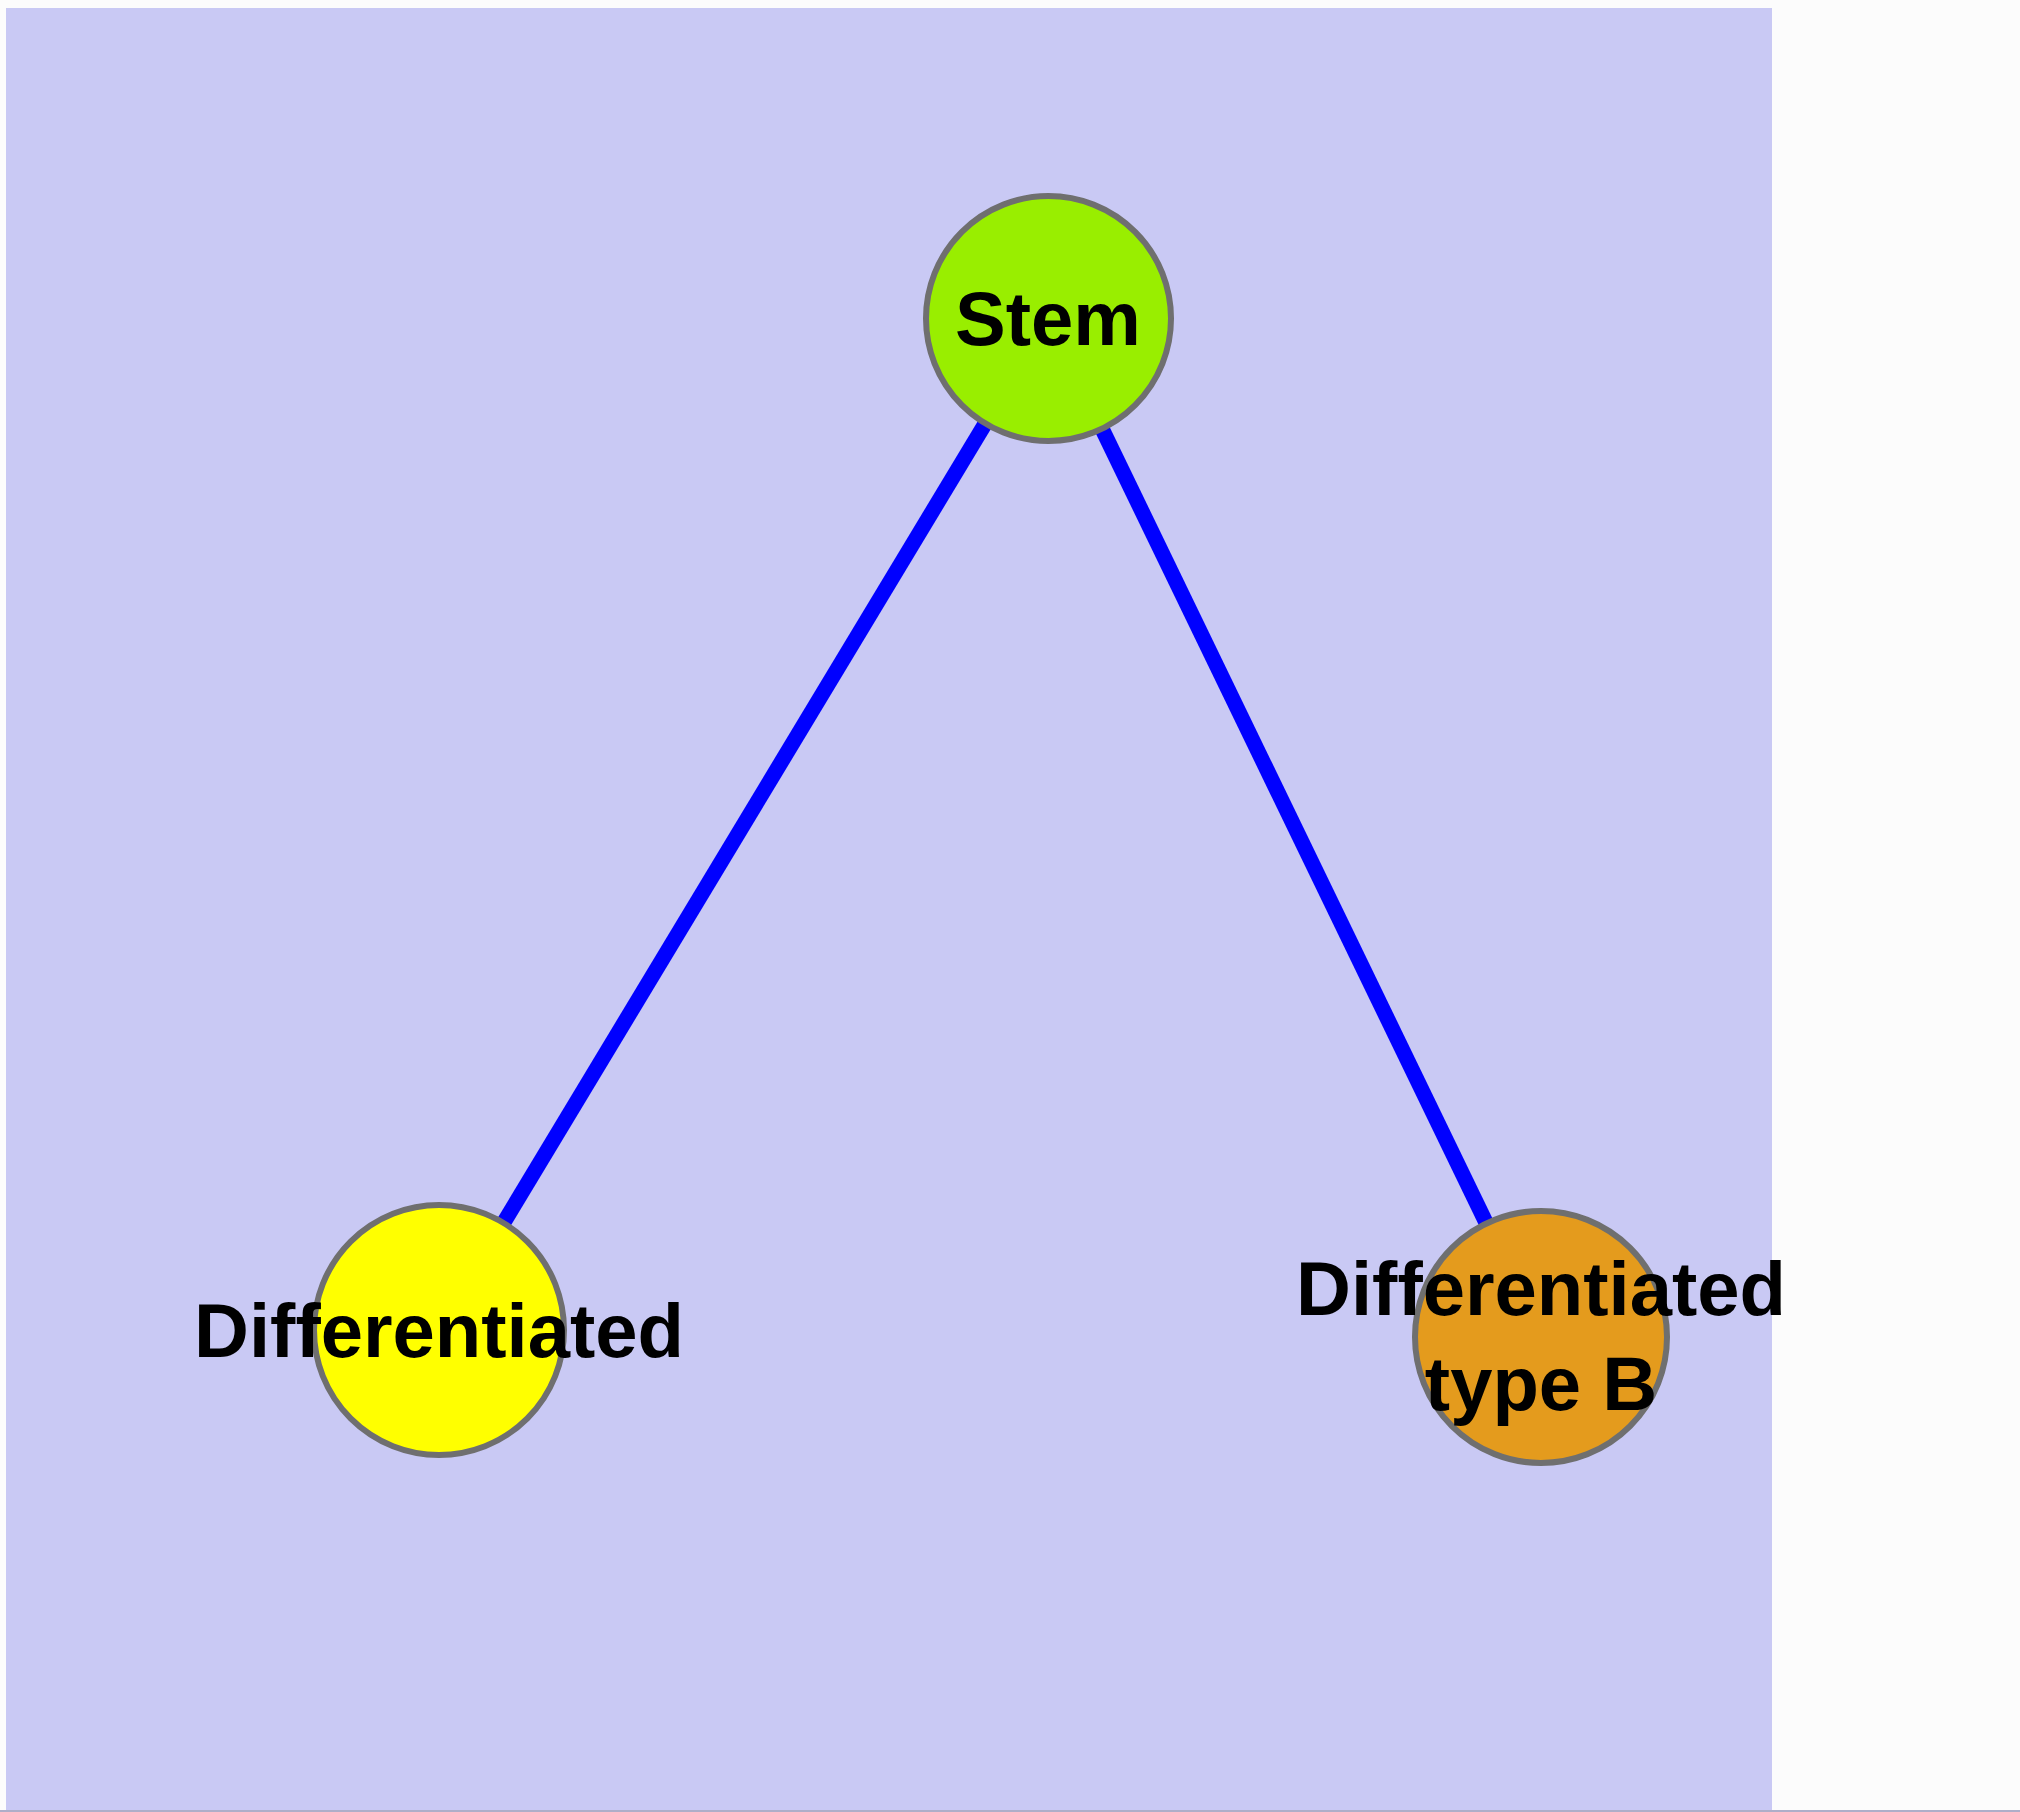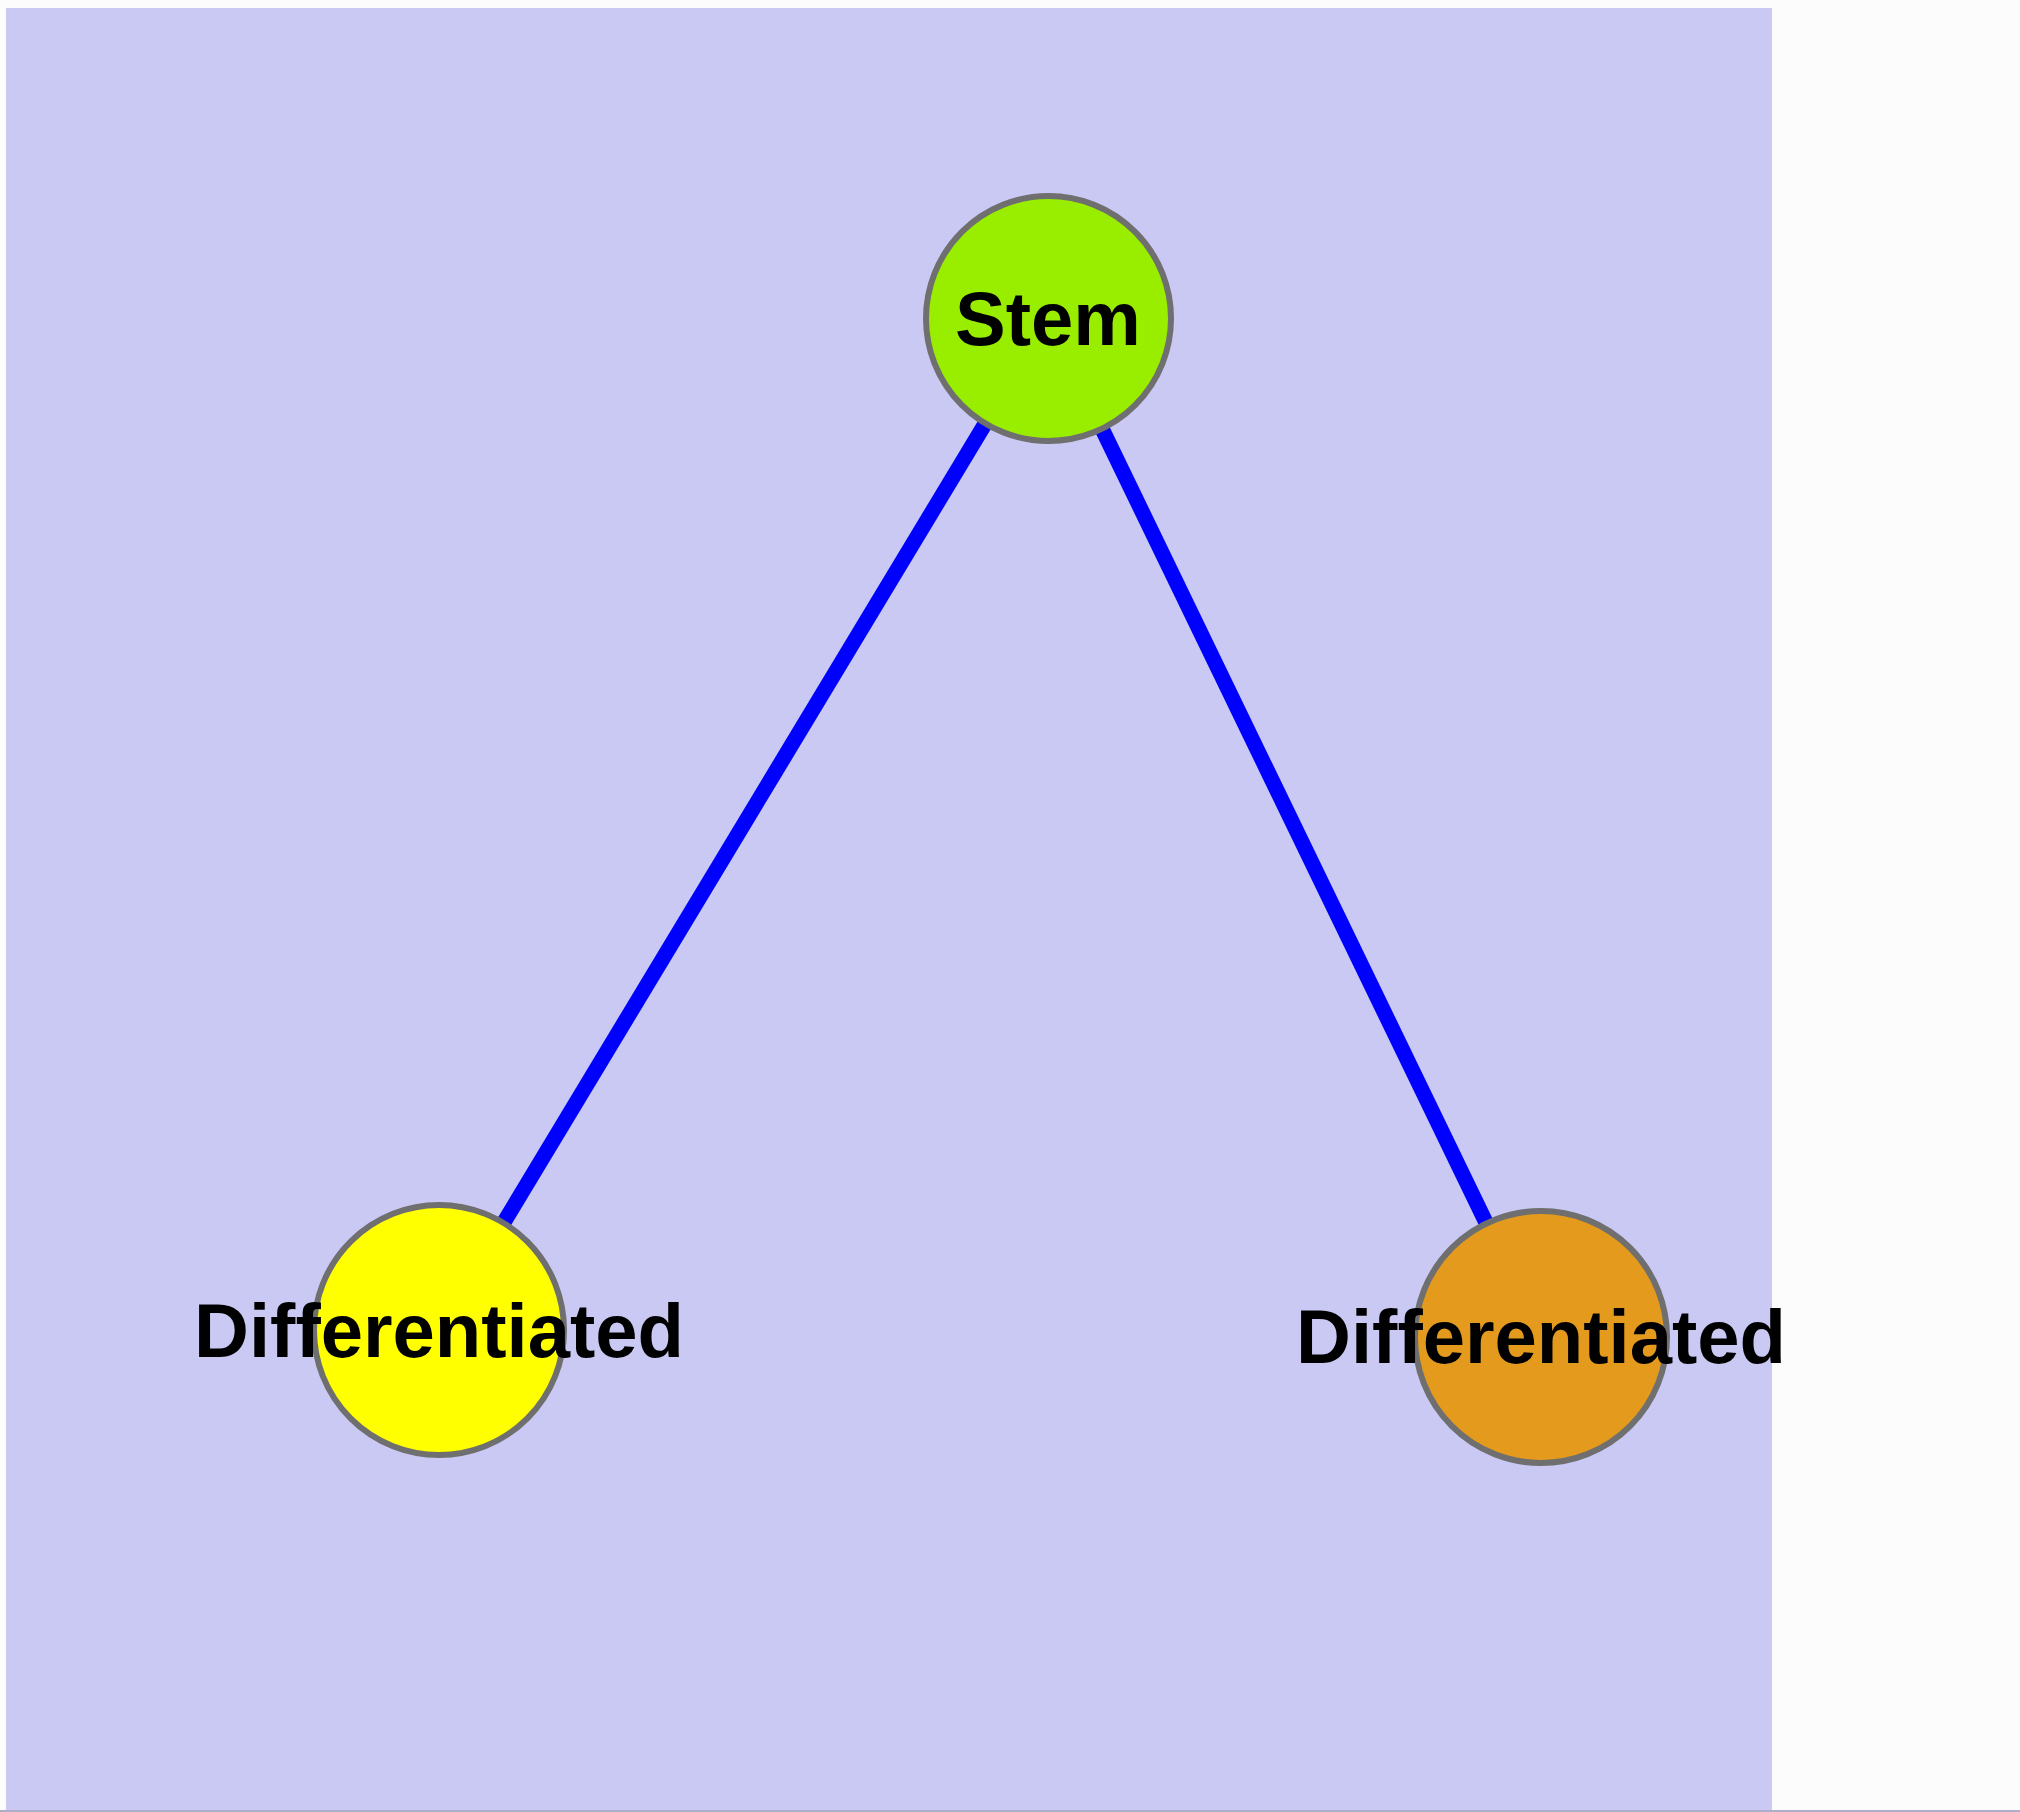--- a/index.html
+++ b/index.html
@@ -80,20 +80,21 @@
     <div class="node-label" style="left: 1048px; top: 314px; color: rgb(0, 0, 0);">
       <span class="lbl-line">Stem</span>
     </div>
 
     <div class="node-label" style="left: 439px; top: 1326px; color: rgb(0, 0, 0);">
       <span class="lbl-line">Differentiated</span>
     </div>
 
     <div class="node-label" style="left: 1541px; top: 1332px; color: rgb(0, 0, 0);">
       <span class="lbl-line">Differentiated</span>
+      <span class="lbl-line">type B</span>
     </div>
 
   </div>
 
   <div class="frame-strip frame-top"></div>
   <div class="frame-strip frame-left"></div>
   <div class="frame-strip frame-right"></div>
   <div class="frame-strip frame-bottom"></div>
 
 </div>

